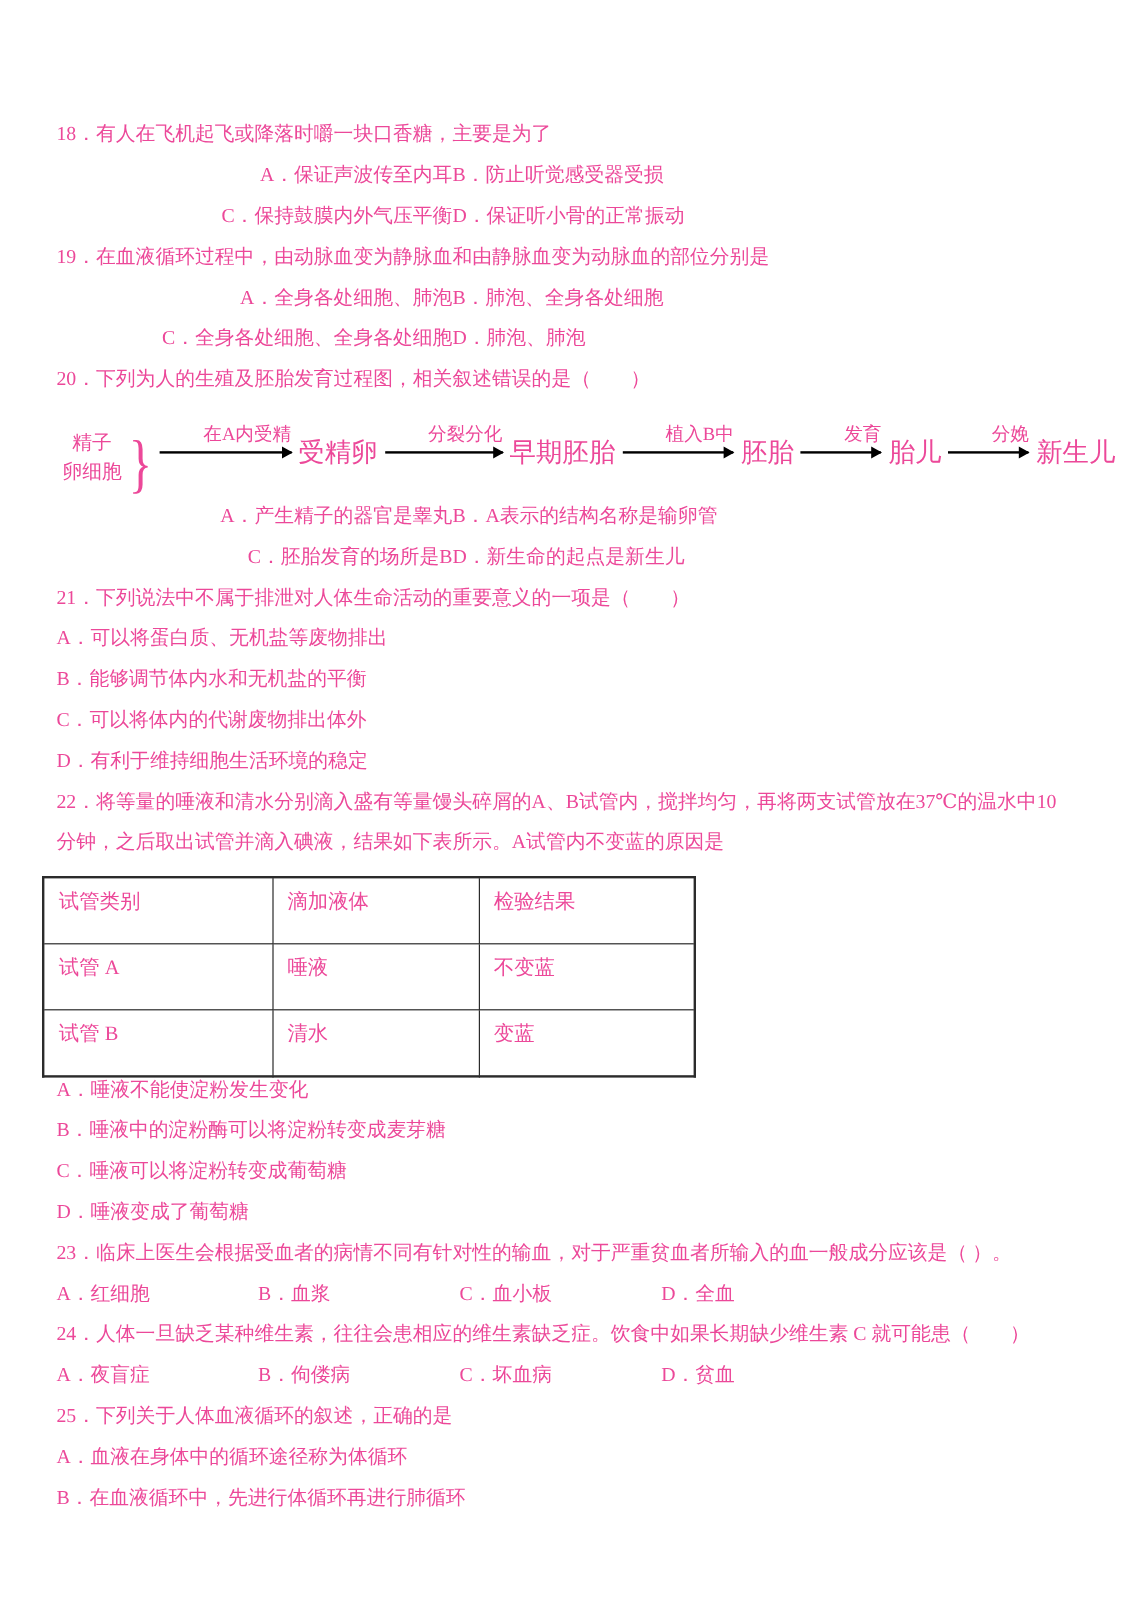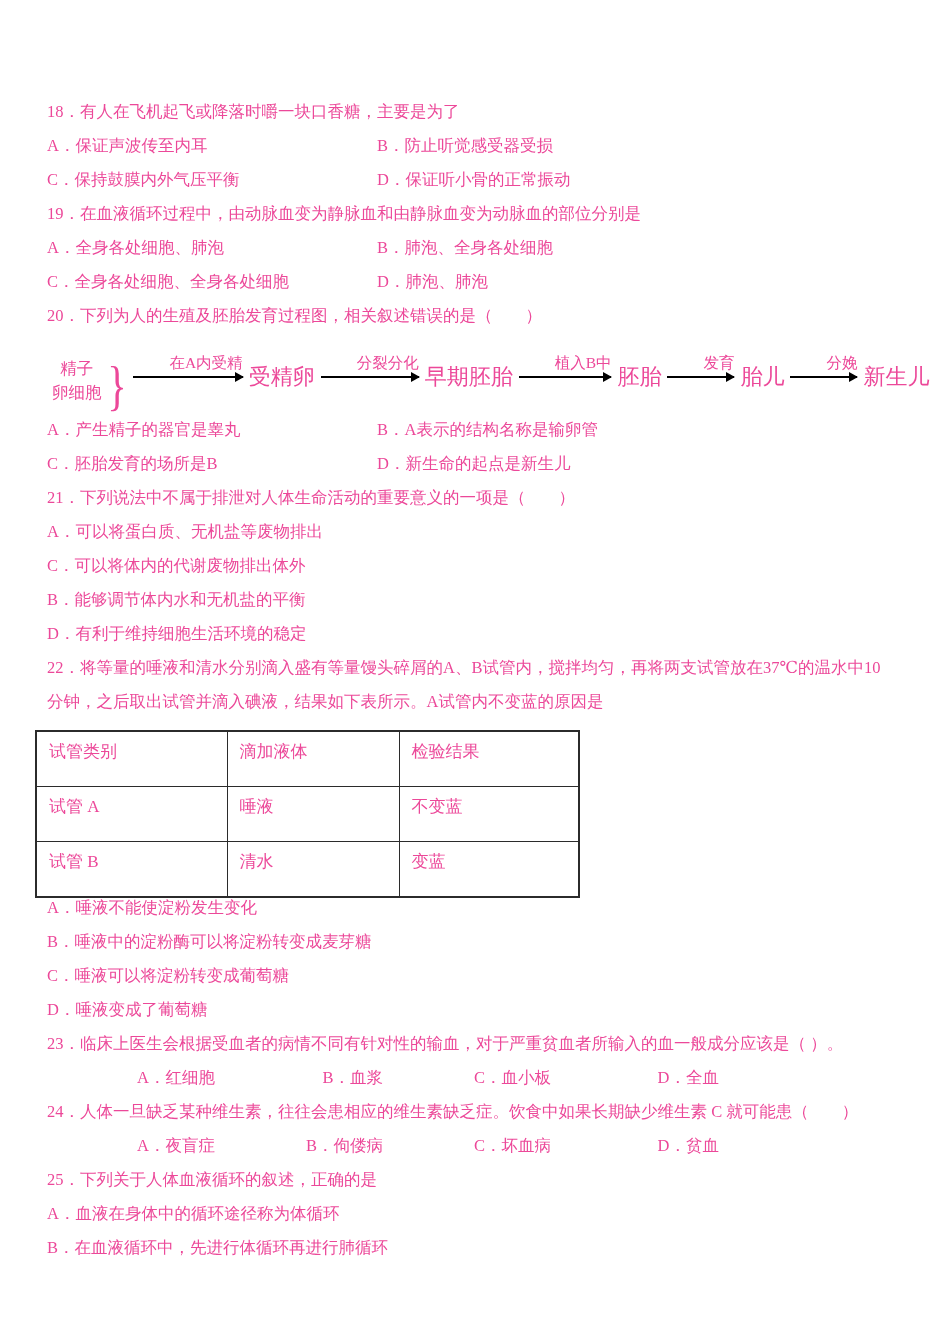--- a/index.html
+++ b/index.html
@@ -14,21 +14,21 @@
     overflow:hidden;
   }
   .content { padding:95px 40px 0 47px; }
   .line {
     height:34px;
     display:flex;
     align-items:center;
     white-space:nowrap;
   }
   
-  .row2 .opt1 { width:330px; }
+  .row2 .opt1 { width:330px;text-align:right; }
   
   .row4 .opt4 { width:168px; }
   
   .diagram {
     height:80px;
     display:flex;
     align-items:flex-start;
     padding-left:5px;
     white-space:nowrap;
   }
@@ -65,21 +65,21 @@
     table-layout:fixed;
     border:2px solid #2b2b2b;
   }
   .qtable td {
     border:1px solid #2b2b2b;
     height:46px;
     vertical-align:top;
     padding:8px 0 0 12px;
     font-size:17px;
   }
-  .after-table { margin-top:-7px;text-align:right; }
+  .after-table { margin-top:-7px; }
 </style>
 </head>
 <body>
 
 <div class="page">
   <div class="content">
 
     <div class="line">18．有人在飞机起飞或降落时嚼一块口香糖，主要是为了</div>
     <div class="line row2">
       <span class="opt1">A．保证声波传至内耳</span>
@@ -144,22 +144,22 @@
       <span class="opt1">A．产生精子的器官是睾丸</span>
       <span class="opt2">B．A表示的结构名称是输卵管</span>
     </div>
     <div class="line row2">
       <span class="opt1">C．胚胎发育的场所是B</span>
       <span class="opt2">D．新生命的起点是新生儿</span>
     </div>
 
     <div class="line">21．下列说法中不属于排泄对人体生命活动的重要意义的一项是（　　）</div>
     <div class="line">A．可以将蛋白质、无机盐等废物排出</div>
+    <div class="line">B．能够调节体内水和无机盐的平衡</div>
     <div class="line">C．可以将体内的代谢废物排出体外</div>
-    <div class="line">B．能够调节体内水和无机盐的平衡</div>
     <div class="line">D．有利于维持细胞生活环境的稳定</div>
 
     <div class="line">22．将等量的唾液和清水分别滴入盛有等量馒头碎屑的A、B试管内，搅拌均匀，再将两支试管放在37℃的温水中10</div>
     <div class="line">分钟，之后取出试管并滴入碘液，结果如下表所示。A试管内不变蓝的原因是</div>
 
     <table class="qtable">
       <colgroup>
           <col style="width:191px">
           <col style="width:172px">
           <col style="width:180px">

